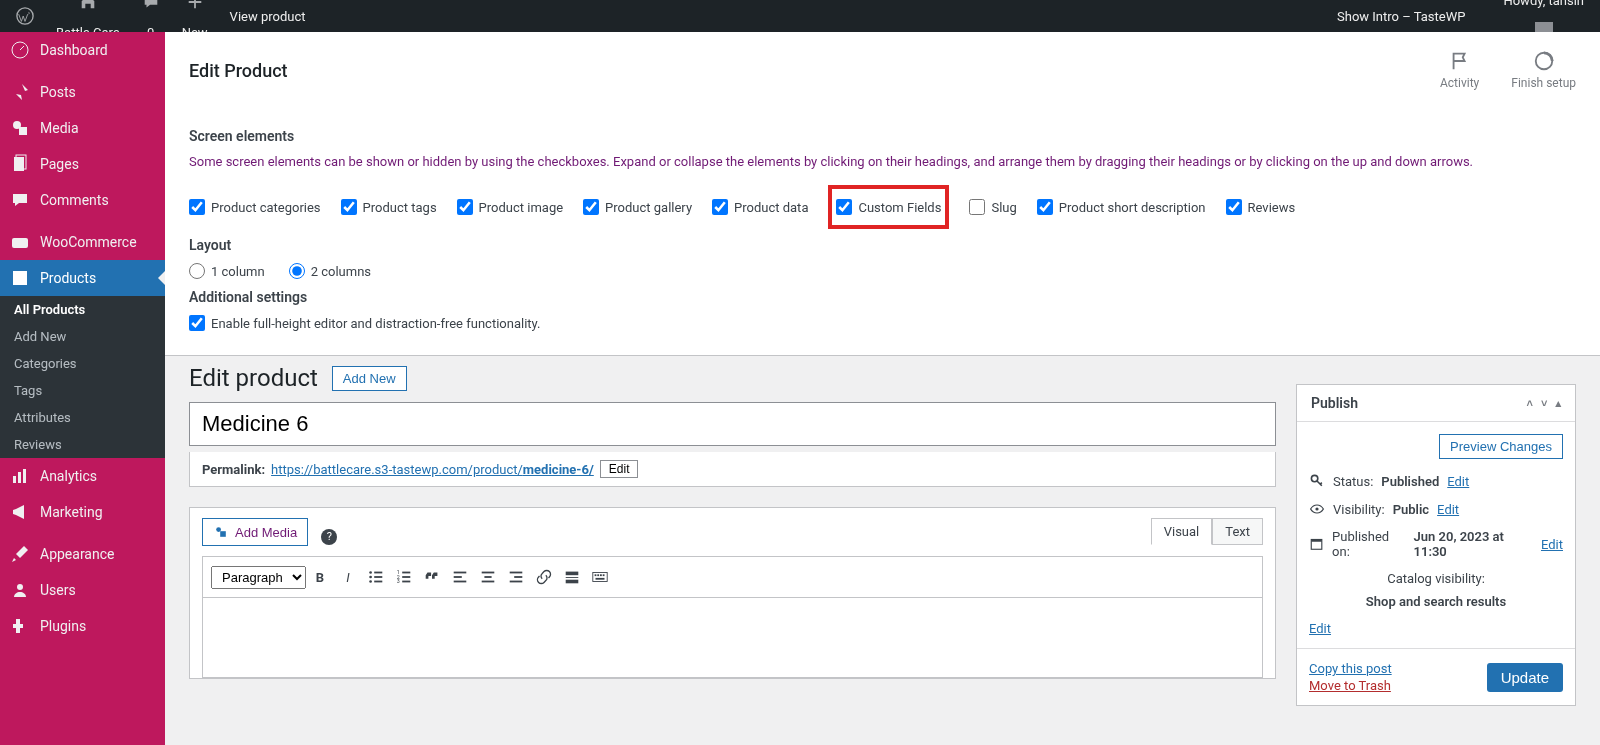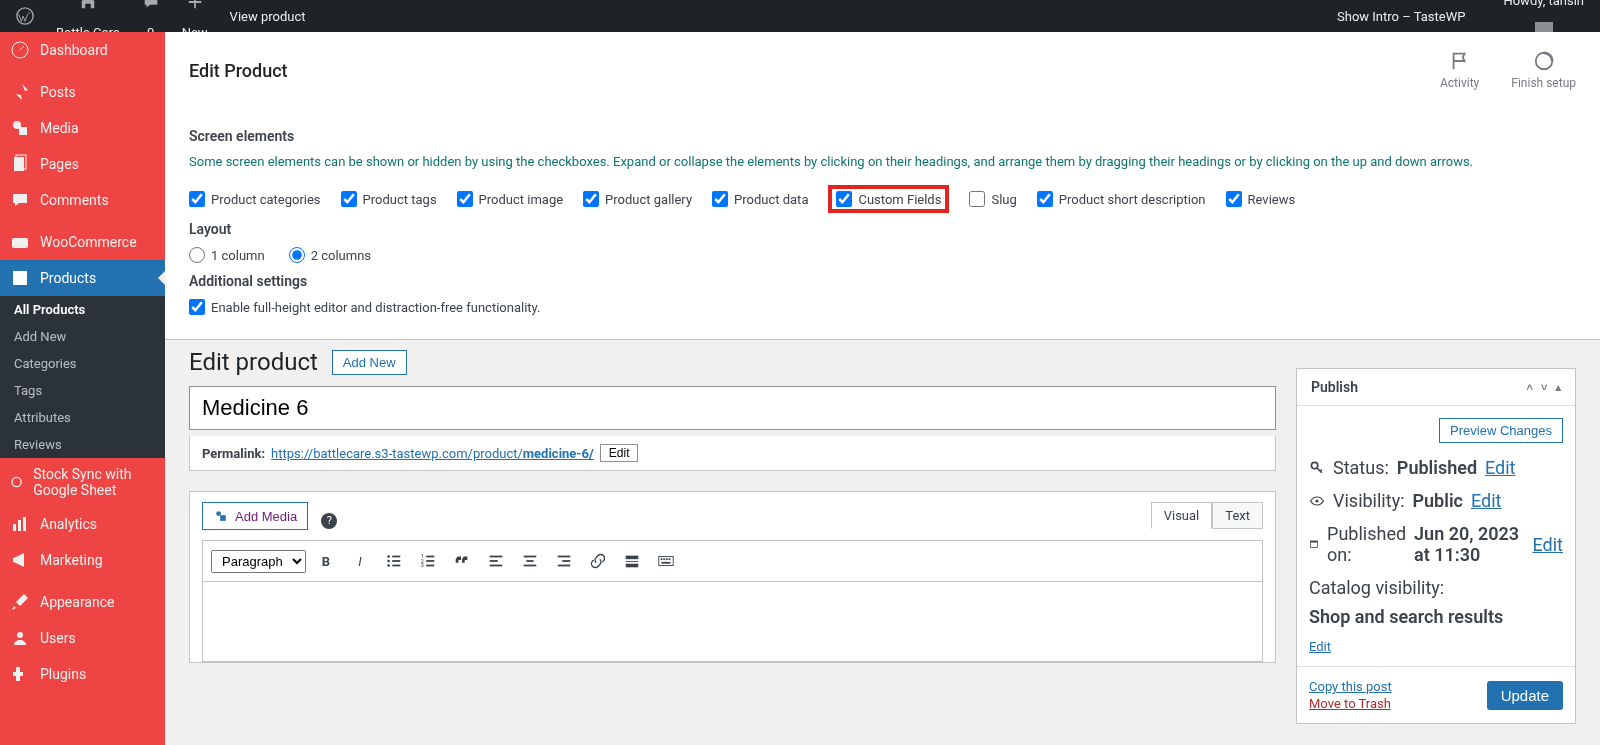--- a/index.html
+++ b/index.html
@@ -9,21 +9,21 @@
   
   .adminbar { height: 32px; background: #1d2327; color: #c3c4c7; display: flex; align-items: center; padding: 0 8px; font-size: 13px; }
   .adminbar .left { display: flex; align-items: center; gap: 6px; }
   .adminbar .right { margin-left: auto; display: flex; align-items: center; gap: 22px; }
   .ab-item { display: flex; align-items: center; gap: 14px; padding: 0 8px; color: #eee; cursor: pointer; flex-direction: column; }
   .ab-item svg { width: 18px; height: 18px; fill: #a7aaad; }
   .avatar { width: 18px; height: 18px; background: #8c8f94; display: inline-block; }
 
   
   .wrap { display: flex; height: calc(100vh - 32px); }
-  .sidebar { width: 165px; background: #ef4444; color: #fff; flex-shrink: 0; overflow-y: auto; }
+  .sidebar { width: 165px; background: #be185d; color: #fff; flex-shrink: 0; overflow-y: auto; }
   .content { flex: 1; overflow-y: auto; }
 
   
   .menu-item { display: flex; align-items: center; gap: 10px; padding: 8px 10px; color: #f0f0f1; cursor: pointer; font-size: 14px; }
   .menu-item svg { width: 20px; height: 20px; fill: rgba(240,246,252,.6); }
   .menu-item.current { background: #2271b1; color: #fff; position: relative; }
   .menu-item.current::after { content:""; position:absolute; right:-1px; top:50%; transform:translateY(-50%); border:8px solid transparent; border-right-color:#f0f0f1; }
   .submenu { background: #2c3338; }
   .submenu .menu-item { padding: 6px 12px 6px 14px; font-size: 13px; color: rgba(240,246,252,.7); }
   .submenu .menu-item.current-sub { color: #fff; font-weight: 600; background: transparent; }
@@ -32,25 +32,25 @@
   
   .page-head { background: #fff; padding: 18px 24px 18px 24px; display: flex; align-items: center; }
   .page-head h1 { font-size: 18px; font-weight: 500; color:#1d2327; }
   .page-head .right-icons { margin-left:auto; display:flex; gap:32px; text-align:center; color:#787c82; font-size:12px;}
   .right-icon { display:flex; flex-direction:column; align-items:center; gap:4px; cursor:pointer;}
   .right-icon svg{ width:22px; height:22px; fill:none; stroke:#787c82; stroke-width:2;}
 
   
   .screen-panel { background:#fff; border-bottom:1px solid #c3c4c7; padding:14px 24px 24px; }
   .screen-panel h2 { font-size:14px; font-weight:600; margin: 6px 0 10px; }
-  .screen-panel p { font-size:13px; color:#0f766e; margin-bottom:16px;}
+  .screen-panel p { font-size:13px; color:#701a75; margin-bottom:16px;}
   .checkrow { display:flex; flex-wrap:wrap; gap:20px; align-items:center; margin-bottom:8px;}
   .chk { display:flex; align-items:center; gap:6px; font-size:13px;}
   .chk input { width:16px; height:16px; }
-  .highlight-red { border:4px solid #e02424; padding:2px 4px; }
+  .highlight-red { border:4px solid #e02424; padding:10px 4px; }
   .radiorow { display:flex; gap:24px; align-items:center; margin-bottom:10px;}
 
   
   .screen-tab-row { display:flex; justify-content:flex-end; padding: 10px 24px 0; }
   .screen-tab { background:#fff; border:1px solid #c3c4c7; border-top:none; padding:6px 14px; font-size:13px; cursor:pointer; display:flex; align-items:center; gap:6px;}
   .screen-tab-wrap { border:4px solid #e02424; padding:4px; }
 
   
   .editor { padding: 8px 24px 40px; display:flex; gap:20px;}
   .editor-main { flex:1; min-width:0; }
@@ -63,29 +63,29 @@
   .permalink { background:#fff; border:1px solid #c3c4c7; border-top:none; padding:8px 12px; font-size:13px; display:flex; align-items:center; gap:6px;}
   .btn-small { border:1px solid #8c8f94; background:#fff; padding:1px 8px; font-size:12px; cursor:pointer;}
 
   .postbox { background:#fff; border:1px solid #c3c4c7; margin-top:20px;}
   .postbox-head { padding:10px 14px; font-size:14px; font-weight:600; border-bottom:1px solid #dcdcde; display:flex; align-items:center;}
   .postbox-body { padding:10px 12px 0; }
   .media-btn { border:1px solid #2271b1; color:#701a75; background:#fff; padding:5px 10px; font-size:13px; display:inline-flex; align-items:center; gap:6px; cursor:pointer;}
   .editor-tabs { float:right; display:flex;}
   .etab { border:1px solid #c3c4c7; padding:5px 12px; font-size:13px; cursor:pointer; background:#f6f7f7;}
   .etab.active { background:#fff; border-bottom-color:#fff;}
-  .toolbar { border:1px solid #c3c4c7; background:#fff; padding:6px 8px; display:flex; align-items:center; gap:6px; margin-top:10px; clear:both;}
+  .toolbar { border:1px solid #c3c4c7; background:#fff; padding:6px 8px; display:flex; align-items:center; margin-top:10px; clear:both;}
   .toolbar select { padding:2px 6px; font-size:13px;}
   .tbtn { width:28px; height:28px; display:flex; align-items:center; justify-content:center; cursor:pointer; color:#3c434a;}
   .tbtn svg { width:18px; height:18px; fill:#3c434a;}
   .editor-area { border:1px solid #c3c4c7; border-top:none; min-height:80px; background:#fff;}
 
   
   .pub-body { padding:12px 12px;}
-  .pub-row { display:flex; align-items:center; gap:8px; font-size:18px; margin-bottom:12px;}
+  .pub-row { display:flex; align-items:center; gap:8px; font-size:13px; margin-bottom:12px;}
   .pub-row svg { width:16px; height:16px; fill:#3c434a;}
   .pub-row .val { font-weight:600;}
   .pub-foot { border-top:1px solid #dcdcde; padding:10px 12px; display:flex; align-items:center; justify-content:space-between;}
   .pub-links a{ display:block; font-size:13px; margin:2px 0; color:#b32d2e;}
   .pub-links a.copy{ color:#2271b1;}
   .btn-primary { background:#2271b1; color:#fff; border:none; padding:6px 14px; font-size:15px; cursor:pointer; border-radius:3px;}
   .postbox-head .toggles { margin-left:auto; display:flex; gap:8px; color:#787c82;}
   .arrow{ font-size:11px; cursor:pointer;}
   .help-icon{ width:16px; height:16px; border-radius:50%; background:#3c434a; color:#fff; display:inline-flex; align-items:center; justify-content:center; font-size:11px; margin-left:10px;}
 </style>
@@ -195,26 +195,20 @@
         </div>
       <div class="menu-item">
           <span>Tags</span>
         </div>
       <div class="menu-item">
           <span>Attributes</span>
         </div>
       <div class="menu-item">
           <span>Reviews</span>
         </div>
-    </div>
-    <div class="menu-item">
-      <svg viewBox="0 0 20 20">
-          <circle cx="10" cy="10" r="7" fill="none" stroke="currentColor" stroke-width="2"></circle>
-        </svg>
-      <span>Stock Sync with Google Sheet</span>
     </div>
     <div class="menu-item">
       <svg viewBox="0 0 20 20">
           <rect x="3" y="10" width="3" height="7" fill="currentColor"></rect>
           <rect x="8" y="6" width="3" height="11" fill="currentColor"></rect>
           <rect x="13" y="3" width="3" height="14" fill="currentColor"></rect>
         </svg>
       <span>Analytics</span>
     </div>
     <div class="menu-item">
@@ -471,21 +465,21 @@
             </div>
             <div class="pub-row">
               <svg viewBox="0 0 20 20">
                   <rect x="3" y="4" width="14" height="13" fill="none" stroke="#3c434a" stroke-width="1.5"></rect>
                   <rect x="3" y="4" width="14" height="3" fill="#3c434a"></rect>
                 </svg>
               <span>Published on:</span>
               <span class="val">Jun 20, 2023 at 11:30</span>
               <a>Edit</a>
             </div>
-            <div class="pub-row" style="flex-wrap:wrap;">
+            <div class="pub-row" style="flex-wrap:wrap;flex-direction:column;">
               <span>Catalog visibility:</span>
               <span class="val">Shop and search results</span>
             </div>
             <a style="font-size:13px;">Edit</a>
           </div>
           <div class="pub-foot">
             <div class="pub-links">
               <a class="copy">Copy this post</a>
               <a>Move to Trash</a>
             </div>

